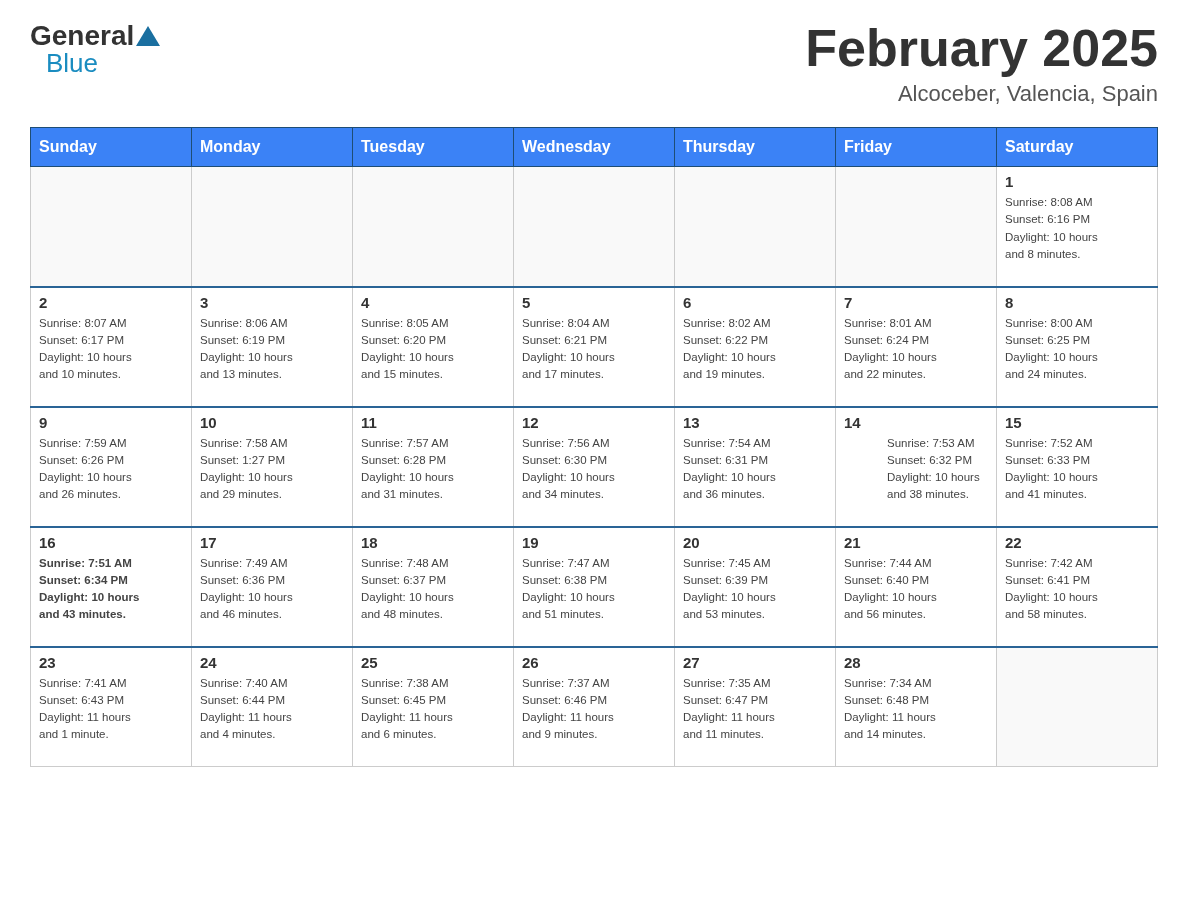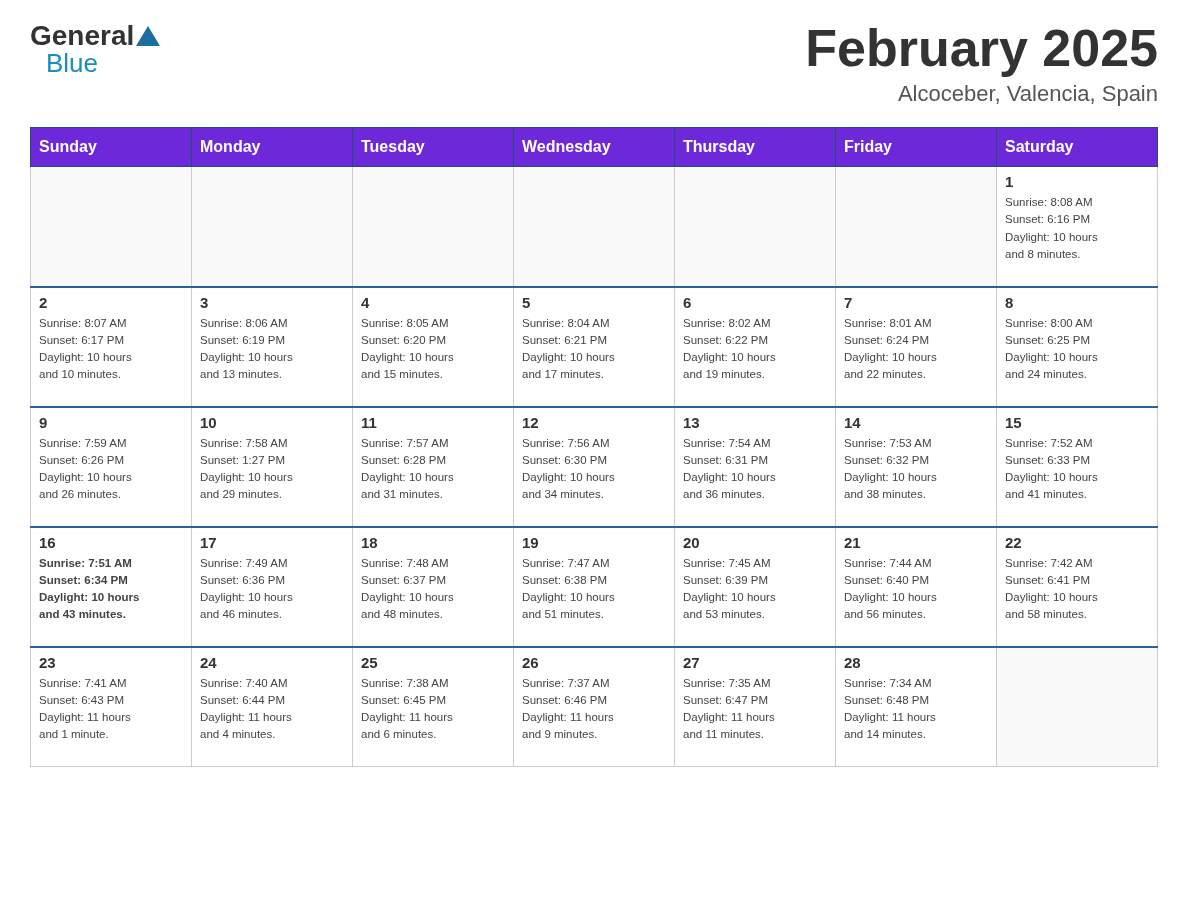--- a/index.html
+++ b/index.html
@@ -56,21 +56,21 @@
       font-size: 22px;
       color: #555;
       margin-top: 4px;
     }
     .calendar {
       width: 100%;
       border-collapse: collapse;
       table-layout: fixed;
     }
     .calendar th {
-      background: #6d28d9;
+      background: #3b82f6;
       color: #fff;
       padding: 10px 8px;
       text-align: left;
       font-size: 16px;
       border: 1px solid #1e4d75;
     }
     .calendar td {
       border: 1px solid #ccc;
       vertical-align: top;
       padding: 6px 8px;
@@ -222,21 +222,21 @@
         </td>
         <td>
           <div class="day-number">13</div>
           <div class="day-info" style="white-space: pre-line;">Sunrise: 7:54 AM
 Sunset: 6:31 PM
 Daylight: 10 hours
 and 36 minutes.</div>
         </td>
         <td>
           <div class="day-number">14</div>
-          <div class="day-info" style="white-space: pre-line;">Sunrise: 7:53 AM
+          <div class="day-info" style="white-space: pre-line; margin-left: 43px;">Sunrise: 7:53 AM
 Sunset: 6:32 PM
 Daylight: 10 hours
 and 38 minutes.</div>
         </td>
         <td>
           <div class="day-number">15</div>
           <div class="day-info" style="white-space: pre-line;">Sunrise: 7:52 AM
 Sunset: 6:33 PM
 Daylight: 10 hours
 and 41 minutes.</div>

